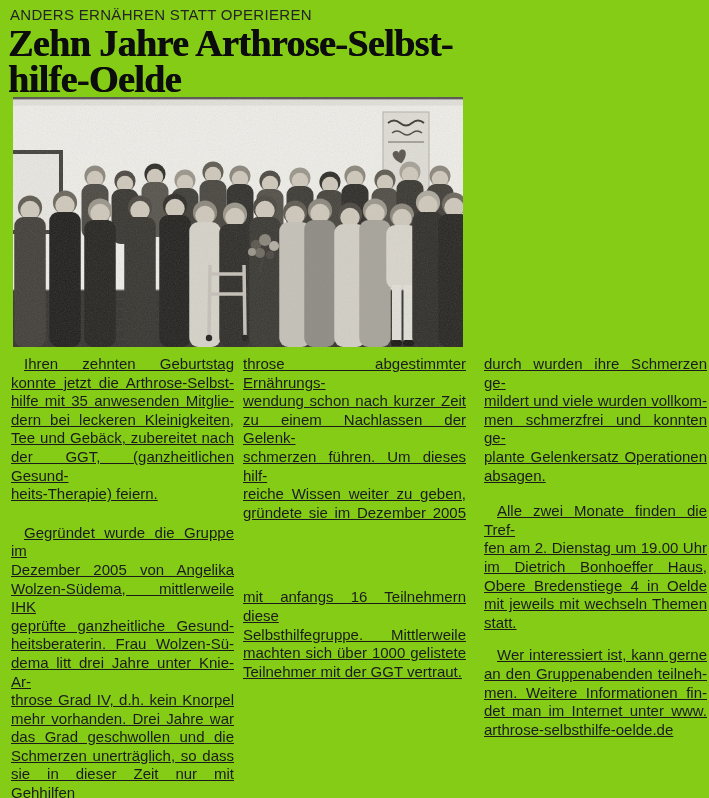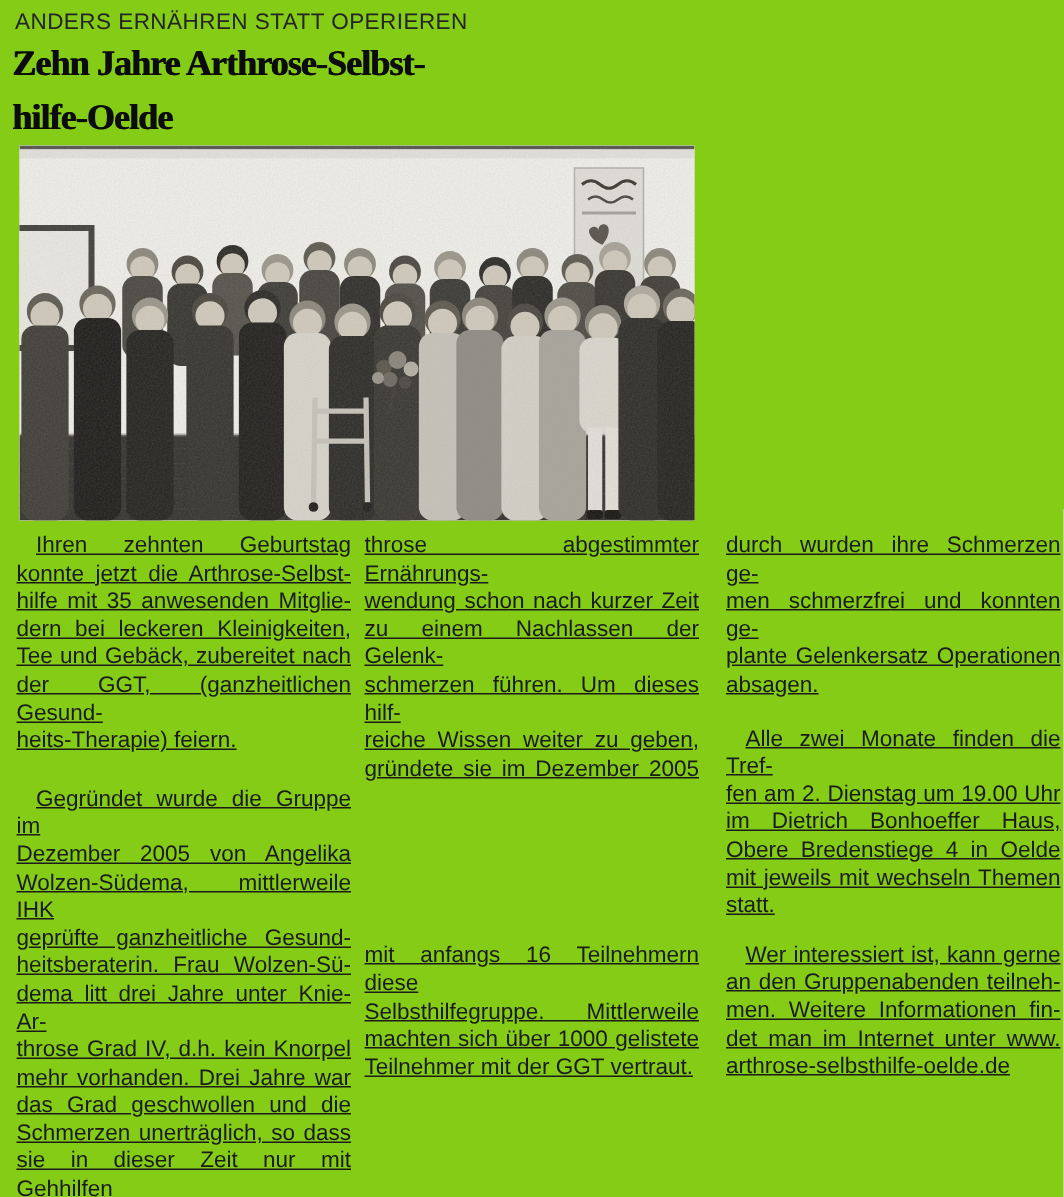--- a/index.html
+++ b/index.html
@@ -9,41 +9,41 @@
     font-family:"Liberation Sans", sans-serif;
   }
   .kicker{
     position:absolute; left:10px; top:6px;
     font-size:15px; letter-spacing:.3px; color:#242424;
     white-space:nowrap;
   }
   .headline{
     position:absolute; left:8px; top:26px;
     font-family:"Liberation Serif", serif;
-    font-weight:700; font-size:24px; line-height:35.5px;
+    font-weight:700; font-size:38px; line-height:35.5px;
     letter-spacing:-.6px; color:#0c0c0c;
     text-shadow:.6px 0 0 currentColor;
     white-space:nowrap;
   }
   .photo-wrap{
     position:absolute; left:13px; top:97px; width:450px; height:250px;
     background:#f2f1ec;
   }
   .photo-wrap svg{display:block;}
   .col{
     position:absolute; top:355px; width:223px;
     font-size:15px; line-height:18.6px; color:#1b1b1b;
   }
   #col-0{left:11px;}
   #col-1{left:243px;}
   #col-2{left:484px;}
   .para{margin:0;}
   .para + .para{margin-top:14px;}
   #col-0 .para-1{margin-top:20px;}
-  #col-1 .para-1{margin-top:106px;}
+  #col-1 .para-1{margin-top:66px;}
   #col-2 .para-1{margin-top:17px;}
   #col-2 .para-2{}
   .line{text-align:justify; text-align-last:justify; white-space:normal;text-decoration:underline;}
   .line.endline{text-align-last:left;}
   .para.indent .line:first-child{text-indent:13px;}
 </style>
 </head>
 <body>
 
 <div class="page">
@@ -302,20 +302,21 @@
       <div class="para para-1">
         <div class="line">mit anfangs 16 Teilnehmern diese</div>
         <div class="line">Selbsthilfegruppe. Mittlerweile</div>
         <div class="line">machten sich über 1000 gelistete</div>
         <div class="line endline">Teilnehmer mit der GGT vertraut.</div>
       </div>
     </div>
   <div class="col" id="col-2">
       <div class="para para-0">
         <div class="line">durch wurden ihre Schmerzen ge-</div>
+        <div class="line">mildert und viele wurden vollkom-</div>
         <div class="line">men schmerzfrei und konnten ge-</div>
         <div class="line">plante Gelenkersatz Operationen</div>
         <div class="line endline">absagen.</div>
       </div>
       <div class="para para-1 indent">
         <div class="line">Alle zwei Monate finden die Tref-</div>
         <div class="line">fen am 2. Dienstag um 19.00 Uhr</div>
         <div class="line">im Dietrich Bonhoeffer Haus,</div>
         <div class="line">Obere Bredenstiege 4 in Oelde</div>
         <div class="line">mit jeweils mit wechseln Themen</div>

